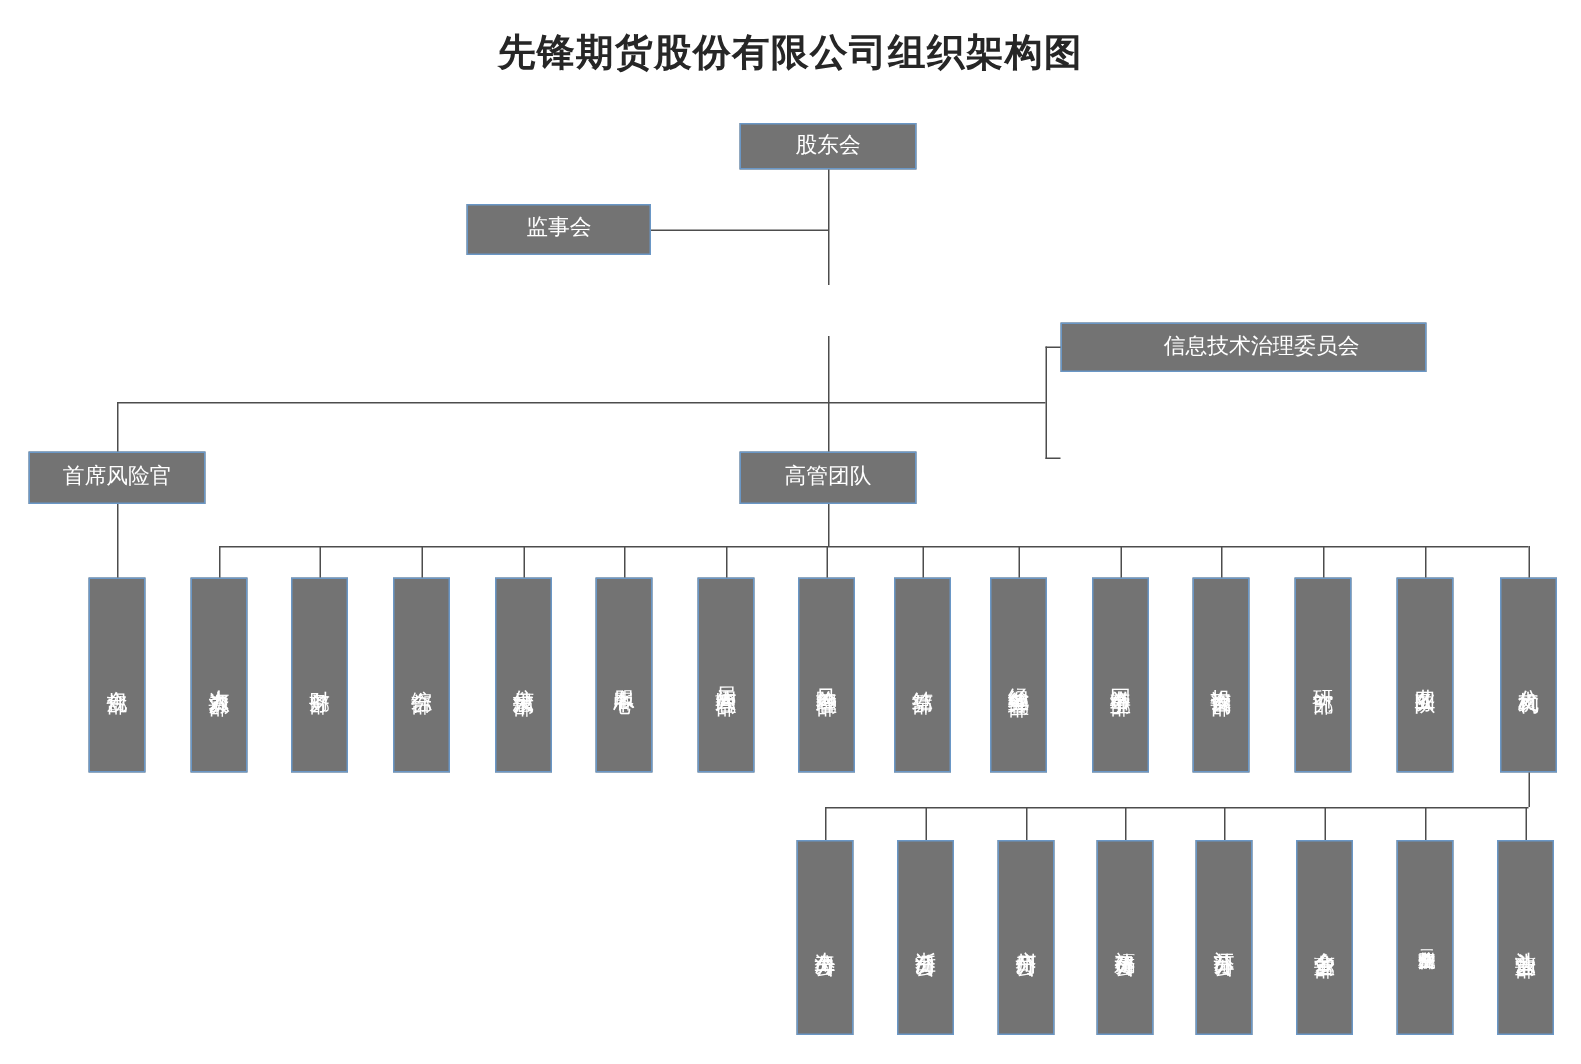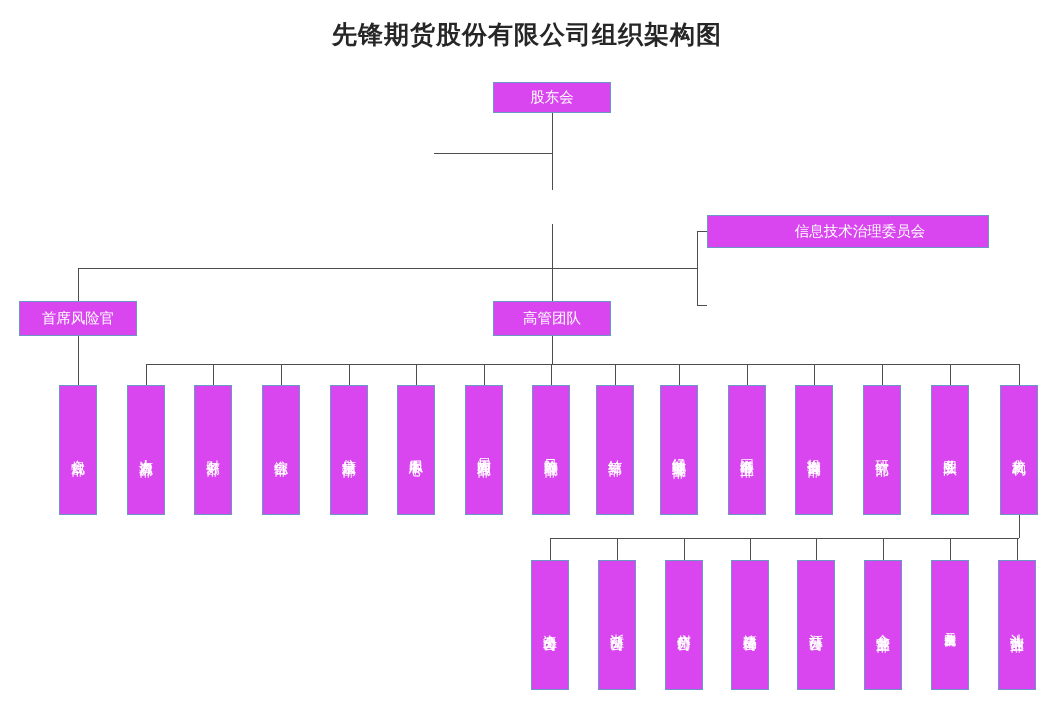--- a/index.html
+++ b/index.html
@@ -26,21 +26,21 @@
     top: 18px;
     width: 1054px;
     text-align: center;
     font-size: 25px;
     font-weight: bold;
     color: #262626;
     letter-spacing: 1px;
   }
   .node {
     position: absolute;
-    background: #d946ef;
+    background: #737373;
     border: 1px solid #6A97C6;
     box-sizing: border-box;
     color: #ffffff;
     display: flex;
     align-items: center;
     justify-content: center;
     text-align: center;
     line-height: 1.08;
   }
   .node.horiz {
@@ -66,21 +66,24 @@
 </style>
 </head>
 <body>
 
 <div class="title">先锋期货股份有限公司组织架构图</div>
 
 <div id="chart-canvas">
     <div class="node horiz" style="left: 493px; top: 82px; width: 118px; height: 31px;">
       <span>股东会</span>
     </div>
-    <div class="node horiz" style="left: 707px; top: 215px; width: 282px; height: 33px; padding-left: 24px;">
+    <div class="node horiz" style="left: 311px; top: 136px; width: 123px; height: 34px;">
+      <span>监事会</span>
+    </div>
+    <div class="node horiz" style="left: 707px; top: 215px; width: 244px; height: 33px; padding-left: 24px;">
       <span>信息技术治理委员会</span>
     </div>
     <div class="node horiz" style="left: 493px; top: 301px; width: 118px; height: 35px;">
       <span>高管团队</span>
     </div>
     <div class="node horiz" style="left: 19px; top: 301px; width: 118px; height: 35px;">
       <span>首席风险官</span>
     </div>
     <div class="node vert" style="left: 59px; top: 385px; width: 38px; height: 130px;">
       <span>合规部</span>

